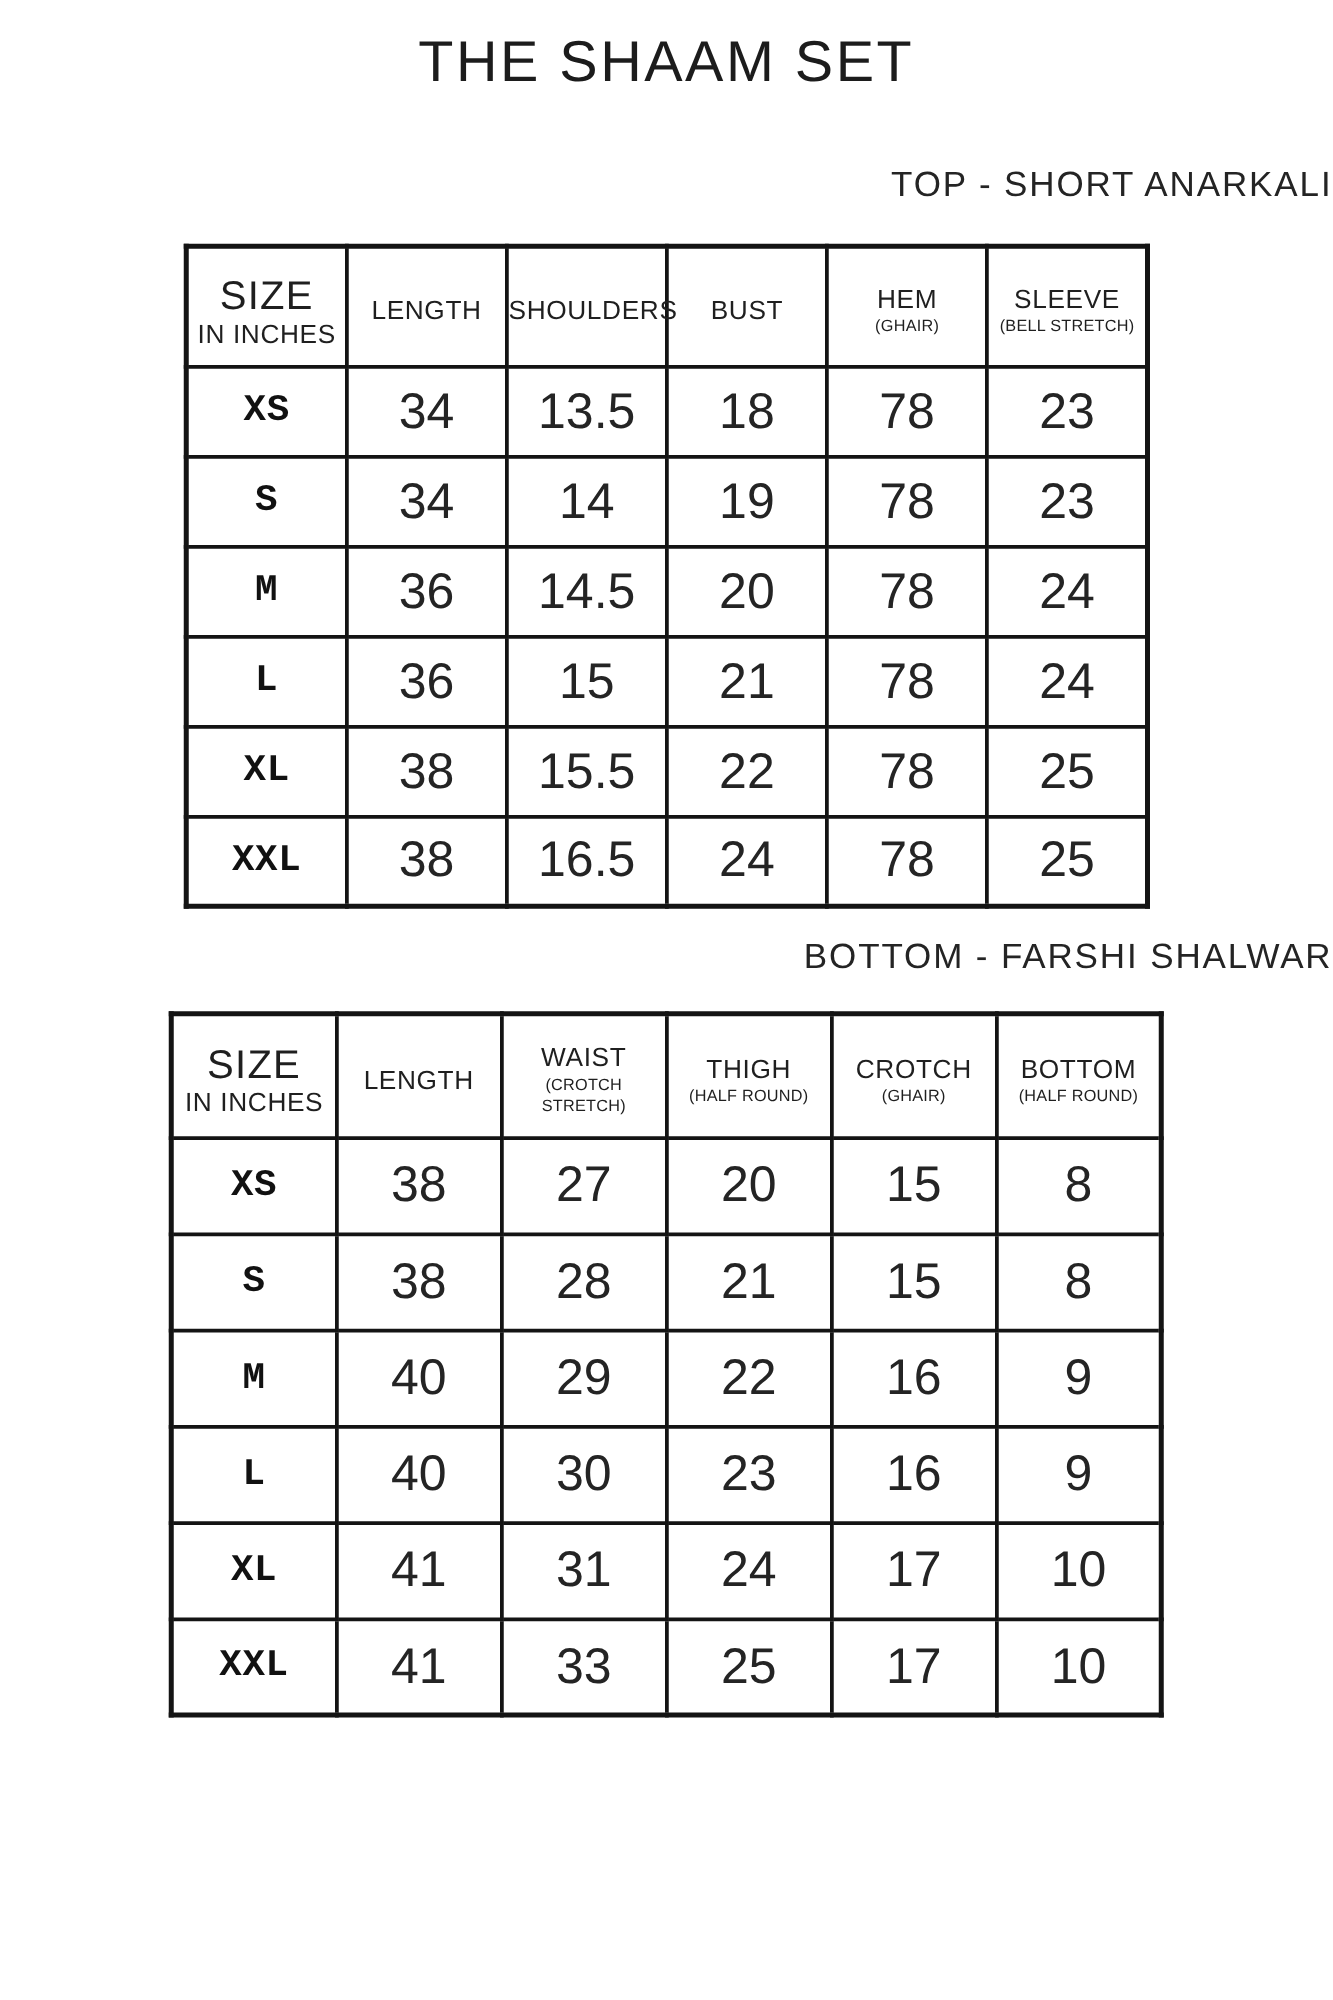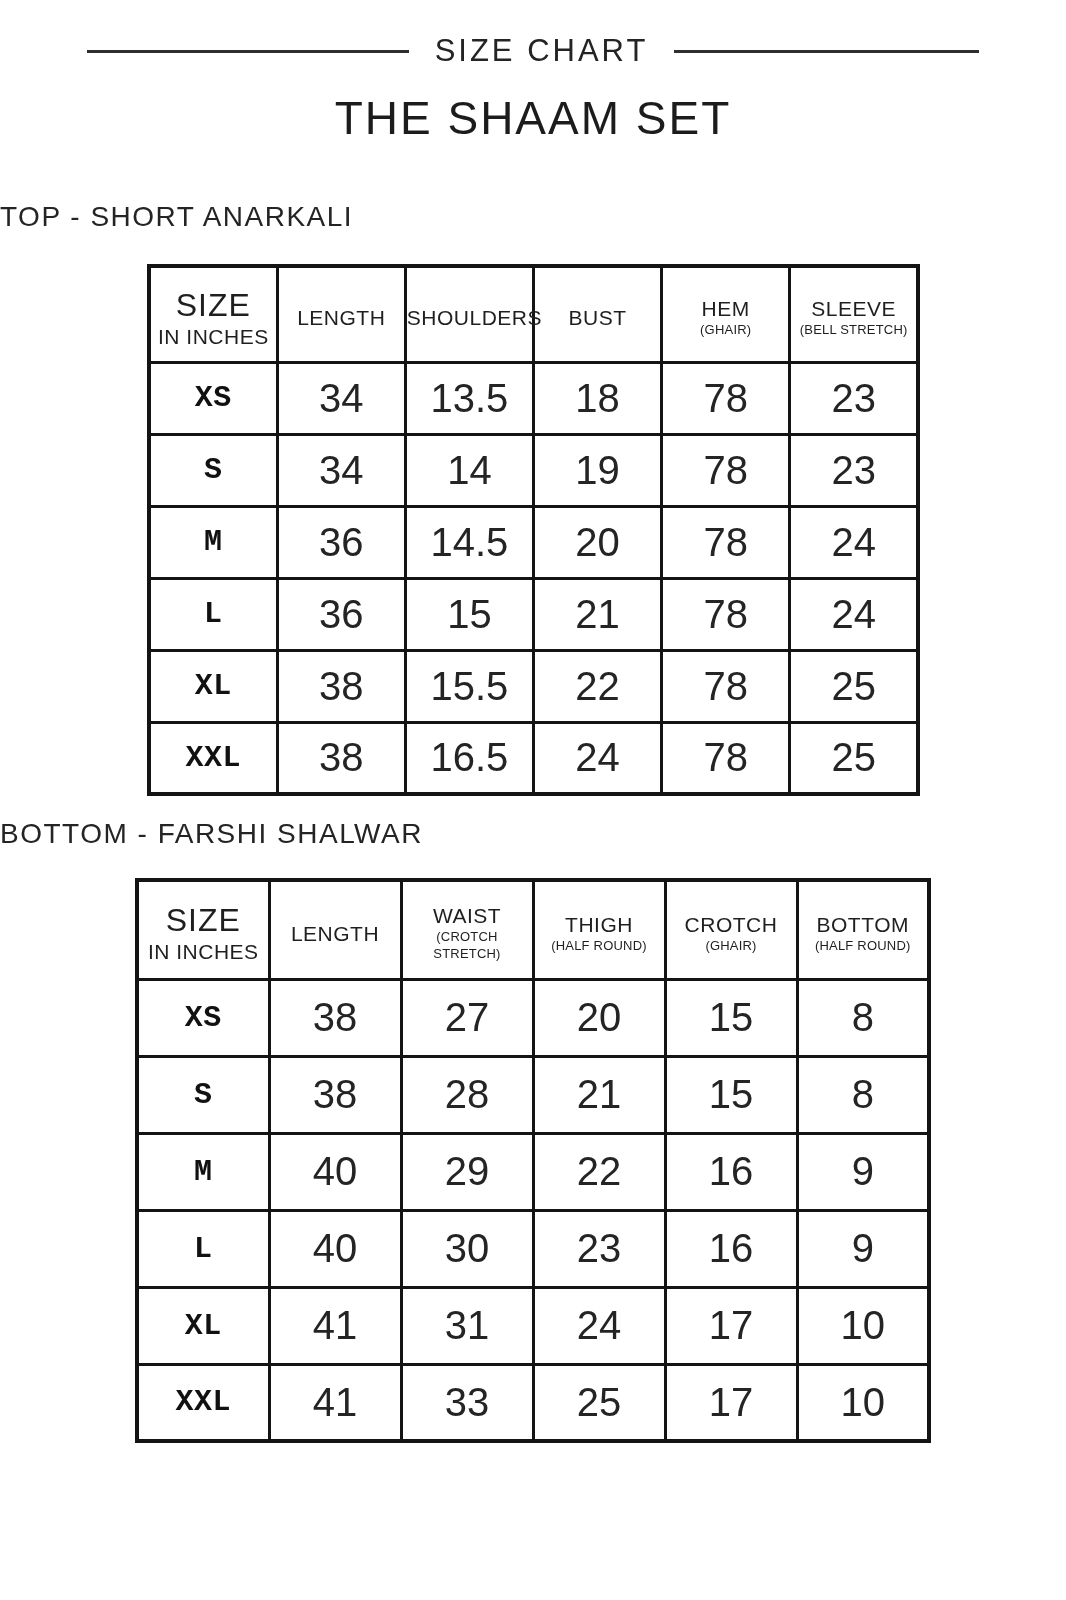--- a/index.html
+++ b/index.html
@@ -46,21 +46,21 @@
     text-align: center;
     font-size: 46px;
     line-height: 1;
     font-weight: normal;
     letter-spacing: 2px;
     color: #1c1c1c;
   }
 
   
   .table-title {
-    text-align: left;
+    text-align: right;
     font-size: 28px;
     line-height: 1;
     font-weight: normal;
     letter-spacing: 1.5px;
     color: #242424;
   }
   .table-title.t0 { margin: 62px 0 33px 0; }
   .table-title.t1 { margin: 24px 0 30px 0; }
 
   
@@ -102,25 +102,20 @@
     font-size: 40px;
     font-weight: normal;
     color: #242424;
   }
 </style>
 </head>
 <body>
 
 <div class="page">
 
-  <div class="rule-header">
-    <span class="rule rule-left"></span>
-    <span class="rule-text">SIZE CHART</span>
-    <span class="rule rule-right"></span>
-  </div>
 
   <h1 class="page-title">THE SHAAM SET</h1>
 
   <div id="tables">
       <h2 class="table-title t0">TOP - SHORT ANARKALI</h2>
       <table class="size-table t-top">
         <thead>
           <tr class="header-row">
             <th class="corner-th">
               <div class="corner-line1">SIZE</div>

